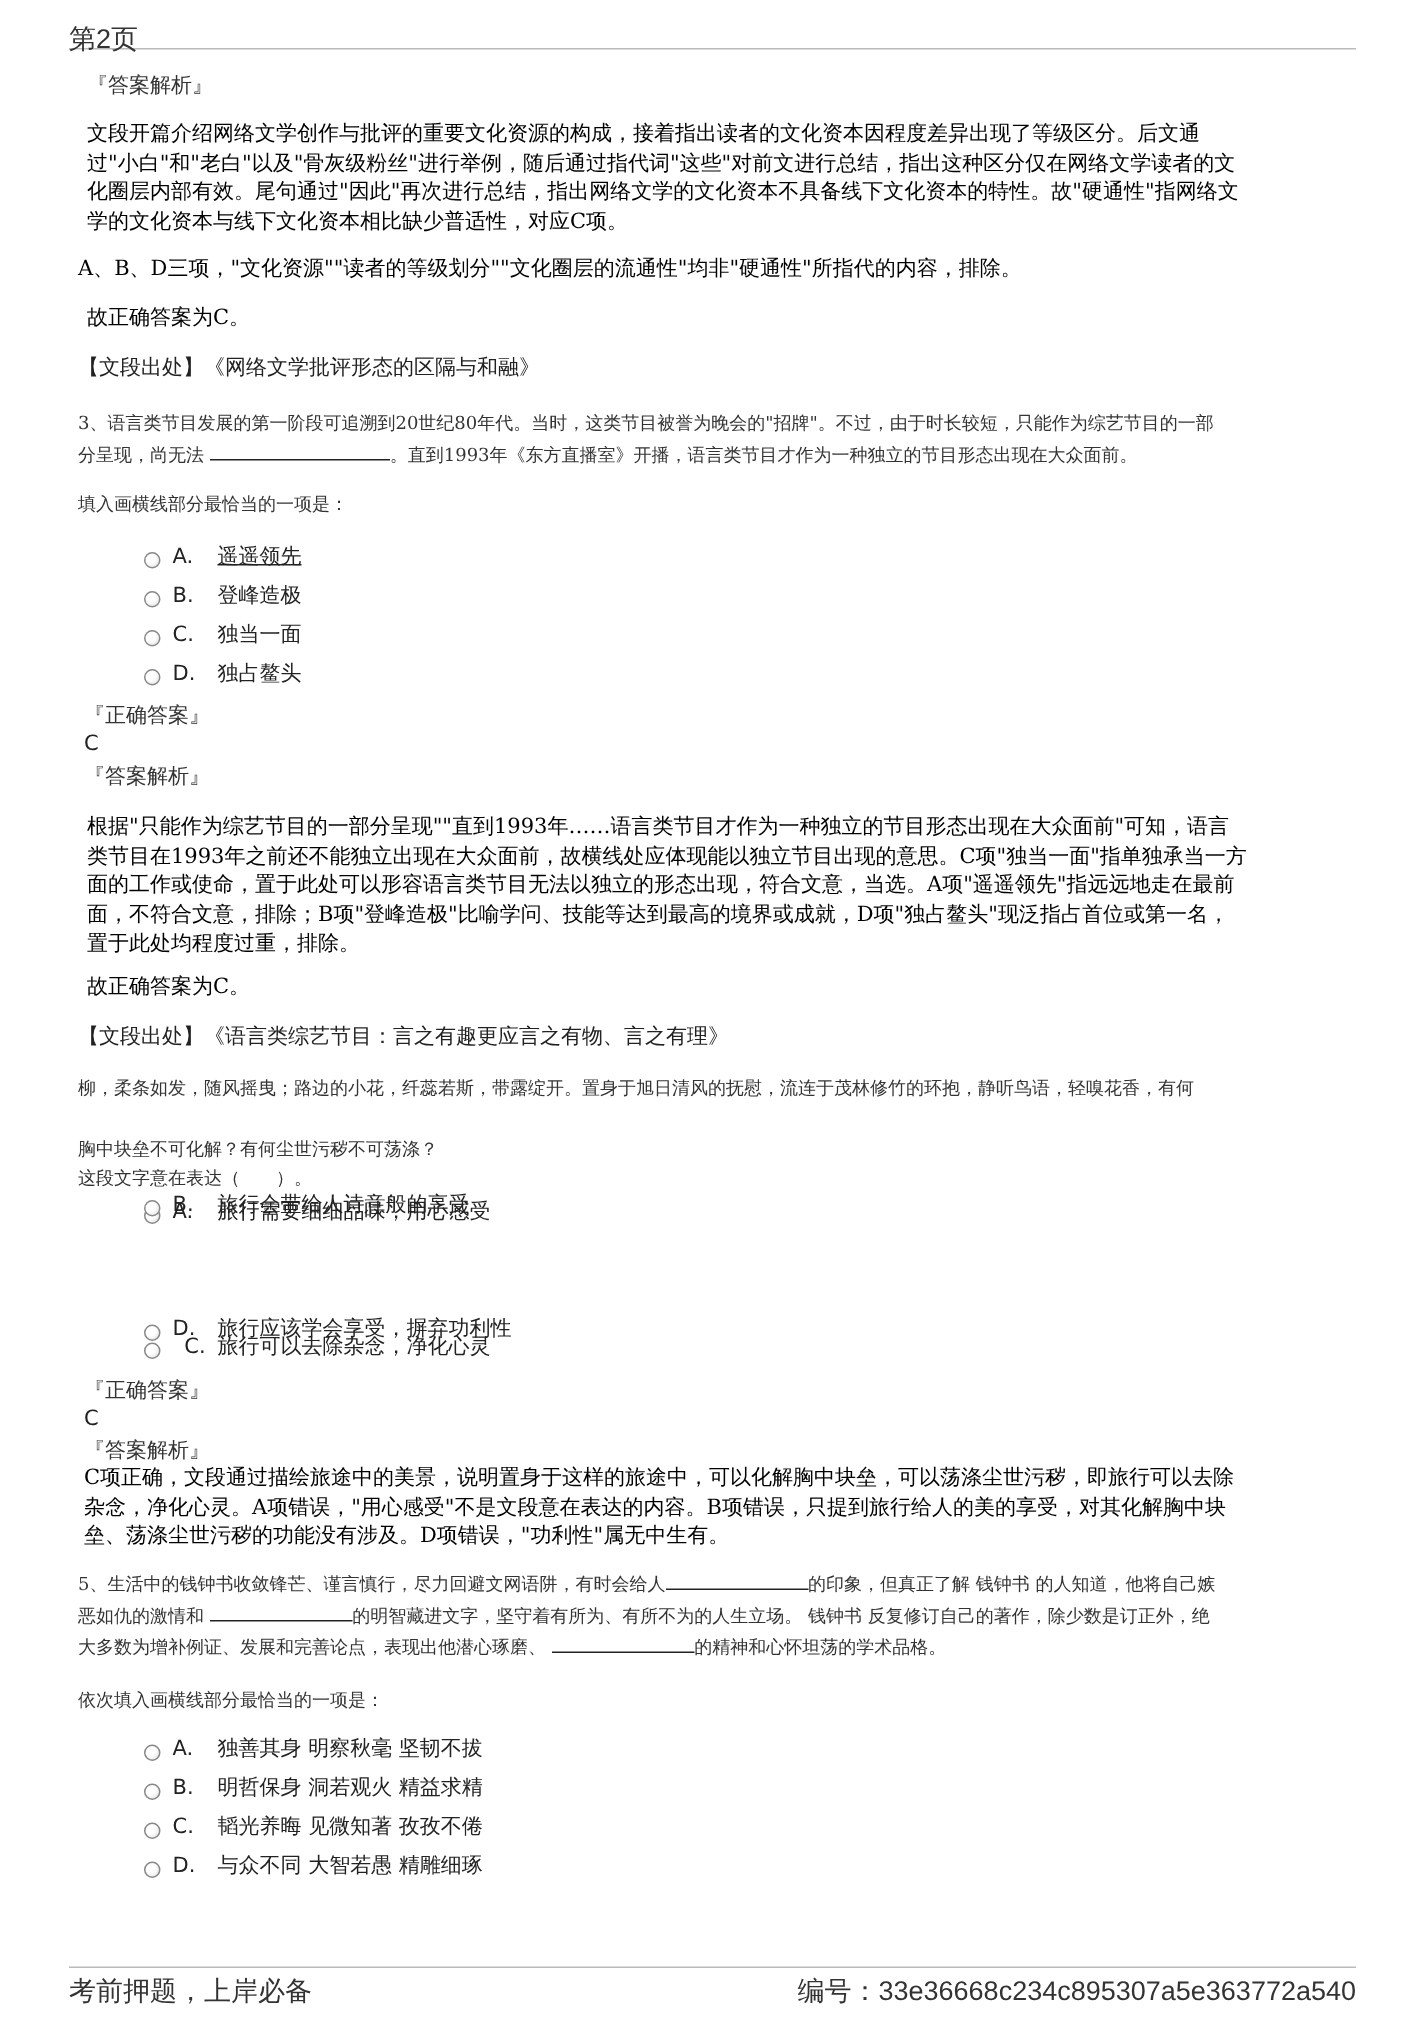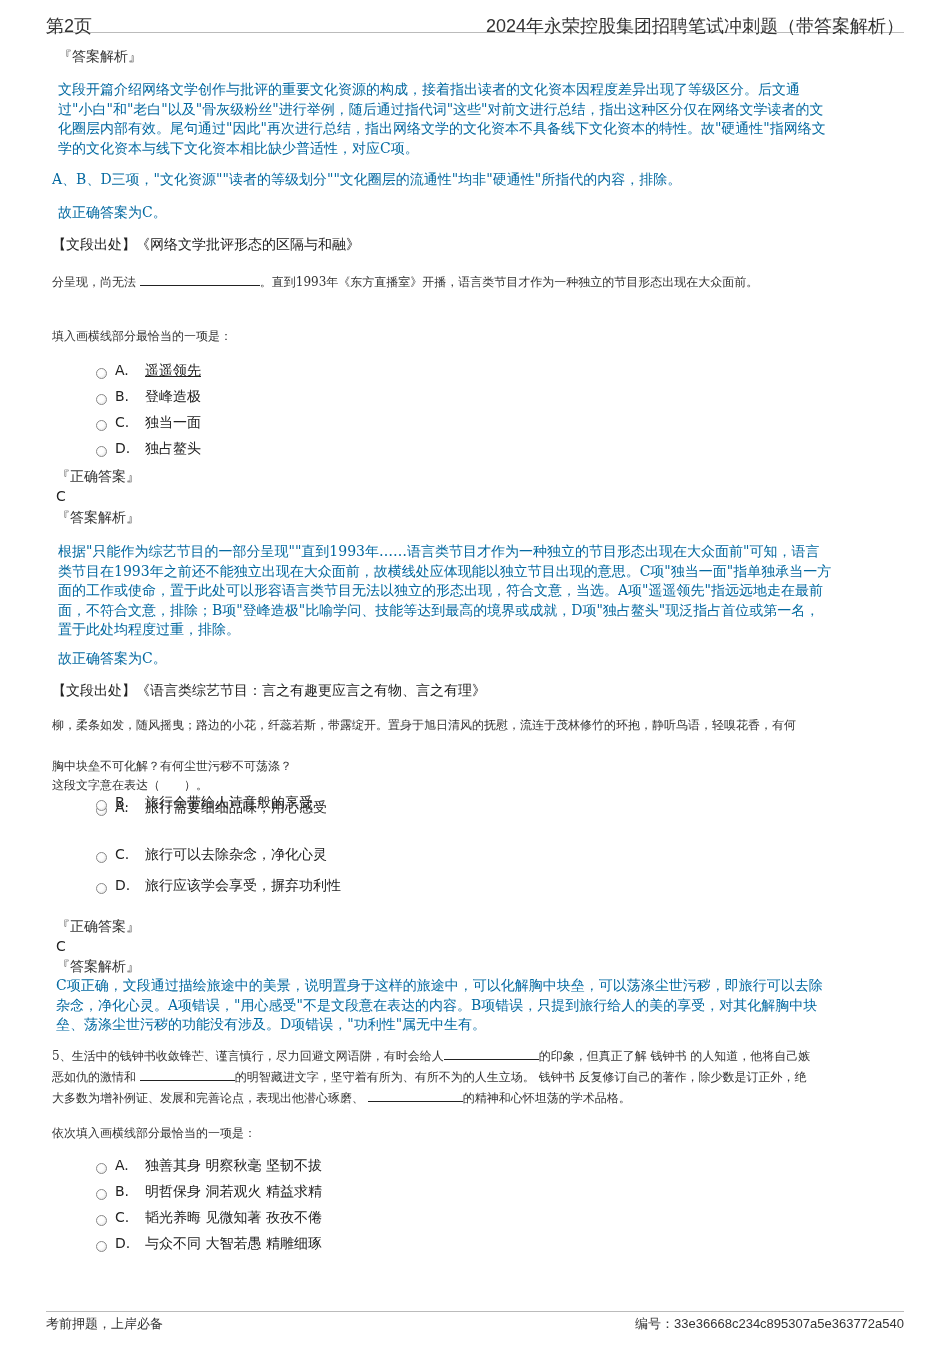--- a/index.html
+++ b/index.html
@@ -12,62 +12,62 @@
     position: absolute; left: 46px; right: 46px; top: 12px; height: 20px;
     border-bottom: 1px solid #bbb;
     font-size: 18px; color: #333;
     font-family: "Liberation Sans", "DejaVu Sans", sans-serif;
   }
   .header .left { position: absolute; left: 0; top: 2px; }
   .header .right { position: absolute; right: 0; top: 2px; }
   .footer {
     position: absolute; left: 46px; right: 46px; top: 1311px; height: 20px;
     border-top: 1px solid #bbb;
-    font-size: 13px; color: #333;
+    font-size: 18px; color: #333;
     font-family: "Liberation Sans", "DejaVu Sans", sans-serif;
   }
   .footer .left { position: absolute; left: 0; top: 3px; }
   .footer .right { position: absolute; right: 0; top: 3px; }
   .blk { position: absolute; left: 58px; width: 840px; }
   .lbl { font-size: 14px; color: #333; }
-  .p14 { font-size: 14px; line-height: 19.5px; color: #0369a1; }
+  .p14 { font-size: 14px; line-height: 19.5px; color: #000000; }
   .p12 { font-size: 12px; line-height: 21px; color: #333; }
   .p12b { font-size: 12px; line-height: 19px; color: #333; }
   .ans { font-size: 14px; color: #222; font-family: "DejaVu Sans", sans-serif; }
   .src { font-size: 14px; color: #222; }
   .blank { display: inline-block; width: 120px; border-bottom: 1px solid #222; height: 12px; vertical-align: baseline; }
   .opt { position: absolute; left: 96px; height: 22px; font-size: 14px; color: #222; }
   .opt .radio {
     display: inline-block; width: 9px; height: 9px; border-radius: 50%;
     border: 1px solid #888; background: radial-gradient(circle at 35% 35%, #fff 40%, #ddd 100%);
     vertical-align: middle; margin-right: 8px; position: relative; top: 2px;
   }
   .opt .letter { display: inline-block; width: 30px; font-family: "DejaVu Sans", sans-serif; font-size: 14px; }
   .opt .text { font-family: "DejaVu Serif", serif; }
 </style>
 </head>
 <body>
 
 <div class="header">
   <span class="left">第2页</span>
-  <span class="right">2024年永荣控股集团招聘笔试冲刺题（带答案解析）</span>
 </div>
 
 <div class="blk lbl" style="top:48px;">『答案解析』</div>
 <div class="blk p14" style="top:80px;">
   <div>文段开篇介绍网络文学创作与批评的重要文化资源的构成，接着指出读者的文化资本因程度差异出现了等级区分。后文通</div>
   <div>过"小白"和"老白"以及"骨灰级粉丝"进行举例，随后通过指代词"这些"对前文进行总结，指出这种区分仅在网络文学读者的文</div>
   <div>化圈层内部有效。尾句通过"因此"再次进行总结，指出网络文学的文化资本不具备线下文化资本的特性。故"硬通性"指网络文</div>
   <div>学的文化资本与线下文化资本相比缺少普适性，对应C项。</div>
 </div>
 <div class="p14" style="position:absolute;left:52px;top:170px;">A、B、D三项，"文化资源""读者的等级划分""文化圈层的流通性"均非"硬通性"所指代的内容，排除。</div>
 <div class="blk p14" style="top:203px;">故正确答案为C。</div>
 <div class="src" style="position:absolute;left:52px;top:236px;">【文段出处】《网络文学批评形态的区隔与和融》</div>
 
 <div class="p12" style="position:absolute;left:52px;top:272px;width:860px;">
+  <div>3、语言类节目发展的第一阶段可追溯到20世纪80年代。当时，这类节目被誉为晚会的"招牌"。不过，由于时长较短，只能作为综艺节目的一部</div>
   <div><span>分呈现，尚无法</span> <span class="blank"></span><span>。直到1993年《东方直播室》开播，语言类节目才作为一种独立的节目形态出现在大众面前。</span></div>
 </div>
 <div class="p12" style="position:absolute;left:52px;top:326px;">填入画横线部分最恰当的一项是：</div>
 
 <div class="opt" style="top:362px;text-decoration:underline;"><span class="radio"></span><span class="letter">A.</span><span class="text">遥遥领先</span></div>
 <div class="opt" style="top:388px;"><span class="radio"></span><span class="letter">B.</span><span class="text">登峰造极</span></div>
 <div class="opt" style="top:414px;"><span class="radio"></span><span class="letter">C.</span><span class="text">独当一面</span></div>
 <div class="opt" style="top:440px;"><span class="radio"></span><span class="letter">D.</span><span class="text">独占鳌头</span></div>
 
 <div class="lbl" style="position:absolute;left:56px;top:468px;">『正确答案』</div>
@@ -84,21 +84,21 @@
 <div class="src" style="position:absolute;left:52px;top:682px;">【文段出处】《语言类综艺节目：言之有趣更应言之有物、言之有理》</div>
 
 <div class="p12" style="position:absolute;left:52px;top:715px;width:860px;">
   <div>柳，柔条如发，随风摇曳；路边的小花，纤蕊若斯，带露绽开。置身于旭日清风的抚慰，流连于茂林修竹的环抱，静听鸟语，轻嗅花香，有何</div>
 </div>
 <div class="p12b" style="position:absolute;left:52px;top:757px;">胸中块垒不可化解？有何尘世污秽不可荡涤？</div>
 <div class="p12b" style="position:absolute;left:52px;top:776px;">这段文字意在表达（　　）。</div>
 
 <div class="opt" style="top:799px;"><span class="radio"></span><span class="letter">A.</span><span class="text">旅行需要细细品味，用心感受</span></div>
 <div class="opt" style="top:794px;"><span class="radio"></span><span class="letter">B.</span><span class="text">旅行会带给人诗意般的享受</span></div>
-<div class="opt" style="top:846px;"><span class="radio"></span><span class="letter">C.</span><span class="text">旅行可以去除杂念，净化心灵</span></div>
+<div class="opt" style="top:889px;text-align:center;"><span class="radio"></span><span class="letter">C.</span><span class="text">旅行可以去除杂念，净化心灵</span></div>
 <div class="opt" style="top:877px;"><span class="radio"></span><span class="letter">D.</span><span class="text">旅行应该学会享受，摒弃功利性</span></div>
 
 <div class="lbl" style="position:absolute;left:56px;top:918px;">『正确答案』</div>
 <div class="ans" style="position:absolute;left:56px;top:938px;">C</div>
 <div class="lbl" style="position:absolute;left:56px;top:958px;">『答案解析』</div>
 <div class="p14" style="position:absolute;left:56px;top:976px;width:860px;">
   <div>C项正确，文段通过描绘旅途中的美景，说明置身于这样的旅途中，可以化解胸中块垒，可以荡涤尘世污秽，即旅行可以去除</div>
   <div>杂念，净化心灵。A项错误，"用心感受"不是文段意在表达的内容。B项错误，只提到旅行给人的美的享受，对其化解胸中块</div>
   <div>垒、荡涤尘世污秽的功能没有涉及。D项错误，"功利性"属无中生有。</div>
 </div>

